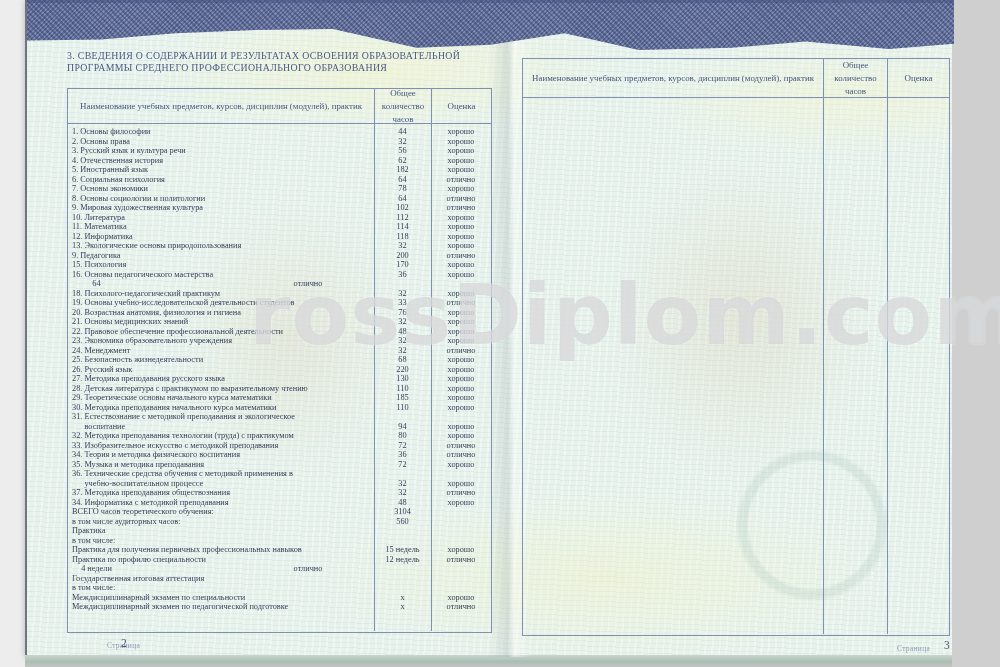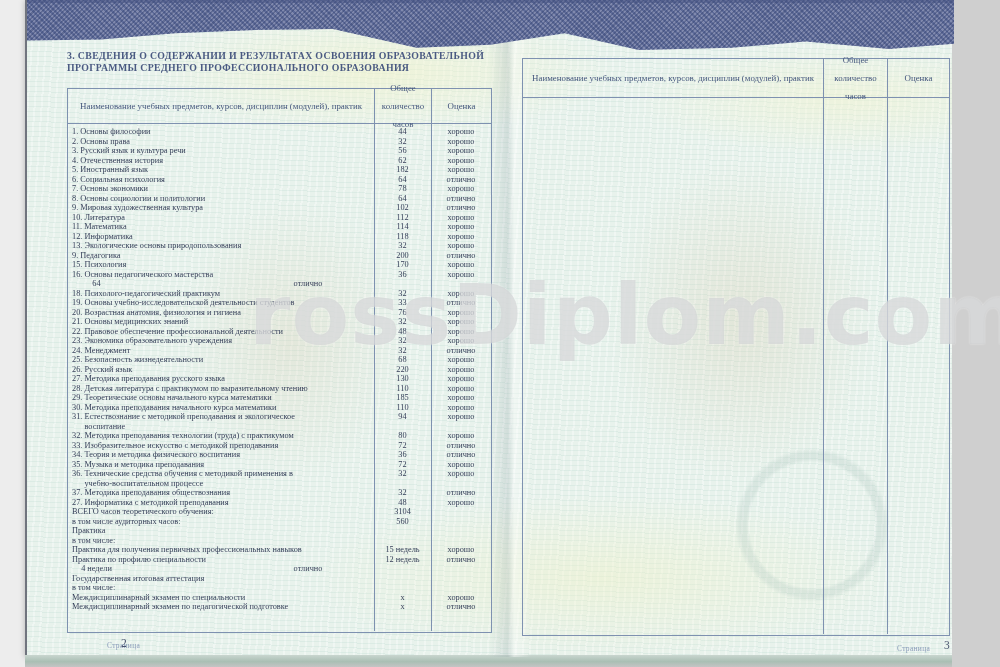--- a/index.html
+++ b/index.html
@@ -28,43 +28,43 @@
           background:linear-gradient(90deg,transparent,rgba(150,168,172,.28) 45%,rgba(255,255,255,.4) 60%,transparent);}
   .eagle{position:absolute;z-index:1;border-radius:50%;}
   .eagle.lp{left:150px;top:200px;width:230px;height:280px;
             background:radial-gradient(closest-side, rgba(214,204,174,.28), rgba(214,204,174,.10) 62%, transparent);}
   .eagle.rp{left:580px;top:160px;width:270px;height:320px;
             background:radial-gradient(closest-side, rgba(212,202,172,.30), rgba(212,202,172,.12) 60%, transparent);}
   .rosette{position:absolute;z-index:1;left:700px;top:440px;width:170px;height:170px;border-radius:50%;
            background:radial-gradient(circle, transparent 52%, rgba(170,195,188,.25) 55% 60%, transparent 64%);}
   .section-title{position:absolute;left:40px;top:50px;width:445px;z-index:3;
                  font-size:9.8px;line-height:11.5px;letter-spacing:.35px;color:#4a5a82;
-                 white-space:pre-line;font-weight:bold;}
+                 white-space:pre-line;}
   .tbl{position:absolute;z-index:3;border:1px solid #7e91b0;color:#343e58;}
   .tbl-left{left:40px;top:88px;width:423px;height:543px;}
   .tbl-right{left:495px;top:58px;width:426px;height:576px;}
   .thead{display:flex;border-bottom:1.5px solid #7e91b0;color:#46587e;}
   .tbl-left .thead{height:34px;}
   .tbl-right .thead{height:38px;}
   .th{display:flex;align-items:center;justify-content:center;text-align:center;
-      font-size:8.9px;line-height:18px;padding:2px;box-sizing:border-box;}
+      font-size:8.9px;line-height:13px;padding:2px;box-sizing:border-box;}
   .th+.th{border-left:1px solid #7e91b0;}
   .tbl-left .th-name{width:306px;}
   .tbl-left .th-hours{width:57px;}
   .tbl-left .th-grade{flex:1;}
   .tbl-right .th-name{width:300px;}
   .tbl-right .th-hours{width:64px;}
   .tbl-right .th-grade{flex:1;}
   .tbody{position:relative;height:calc(100% - 36px);}
   .tbl-right .tbody{height:calc(100% - 40px);}
   .colline{position:absolute;top:0;bottom:0;width:1px;background:#7e91b0;}
   .tbl-left .c1{left:306px;} .tbl-left .c2{left:363px;}
   .tbl-right .c1{left:300px;} .tbl-right .c2{left:364px;}
   .rows{position:absolute;left:0;top:3px;right:0;}
-  .row{display:flex;align-items:flex-start;font-size:8.3px;line-height:9.5px;}
+  .row{display:flex;align-items:flex-end;font-size:8.3px;line-height:9.5px;}
   .cell-name{width:306px;box-sizing:border-box;padding:0 8px 0 4px;white-space:pre-wrap;}
   .cell-hours{width:57px;text-align:center;}
   .cell-grade{flex:1;text-align:center;}
   .pagelabel{position:absolute;z-index:3;font-size:7.5px;color:#8b9cba;letter-spacing:.3px;margin-left:30px;}
   .pagenum{position:absolute;z-index:3;font-size:11.5px;color:#49536e;}
   .watermark{position:absolute;left:222px;top:266px;z-index:6;pointer-events:none;
              font-family:"DejaVu Sans",sans-serif;font-weight:bold;font-size:84px;
              letter-spacing:1px;color:rgba(198,201,202,.55);
              text-shadow:0 0 2px rgba(255,255,255,.55);white-space:nowrap;}
 </style>
@@ -312,21 +312,21 @@
               <div class="cell-grade">хорошо</div>
             </div>
 
             <div class="row">
               <div class="cell-name">37. Методика преподавания обществознания</div>
               <div class="cell-hours">32</div>
               <div class="cell-grade">отлично</div>
             </div>
 
             <div class="row">
-              <div class="cell-name">27. Информатика с методикой преподавания</div>
+              <div class="cell-name">34. Информатика с методикой преподавания</div>
               <div class="cell-hours">48</div>
               <div class="cell-grade">хорошо</div>
             </div>
 
             <div class="row">
               <div class="cell-name">ВСЕГО часов теоретического обучения:</div>
               <div class="cell-hours">3104</div>
               <div class="cell-grade"></div>
             </div>
 

